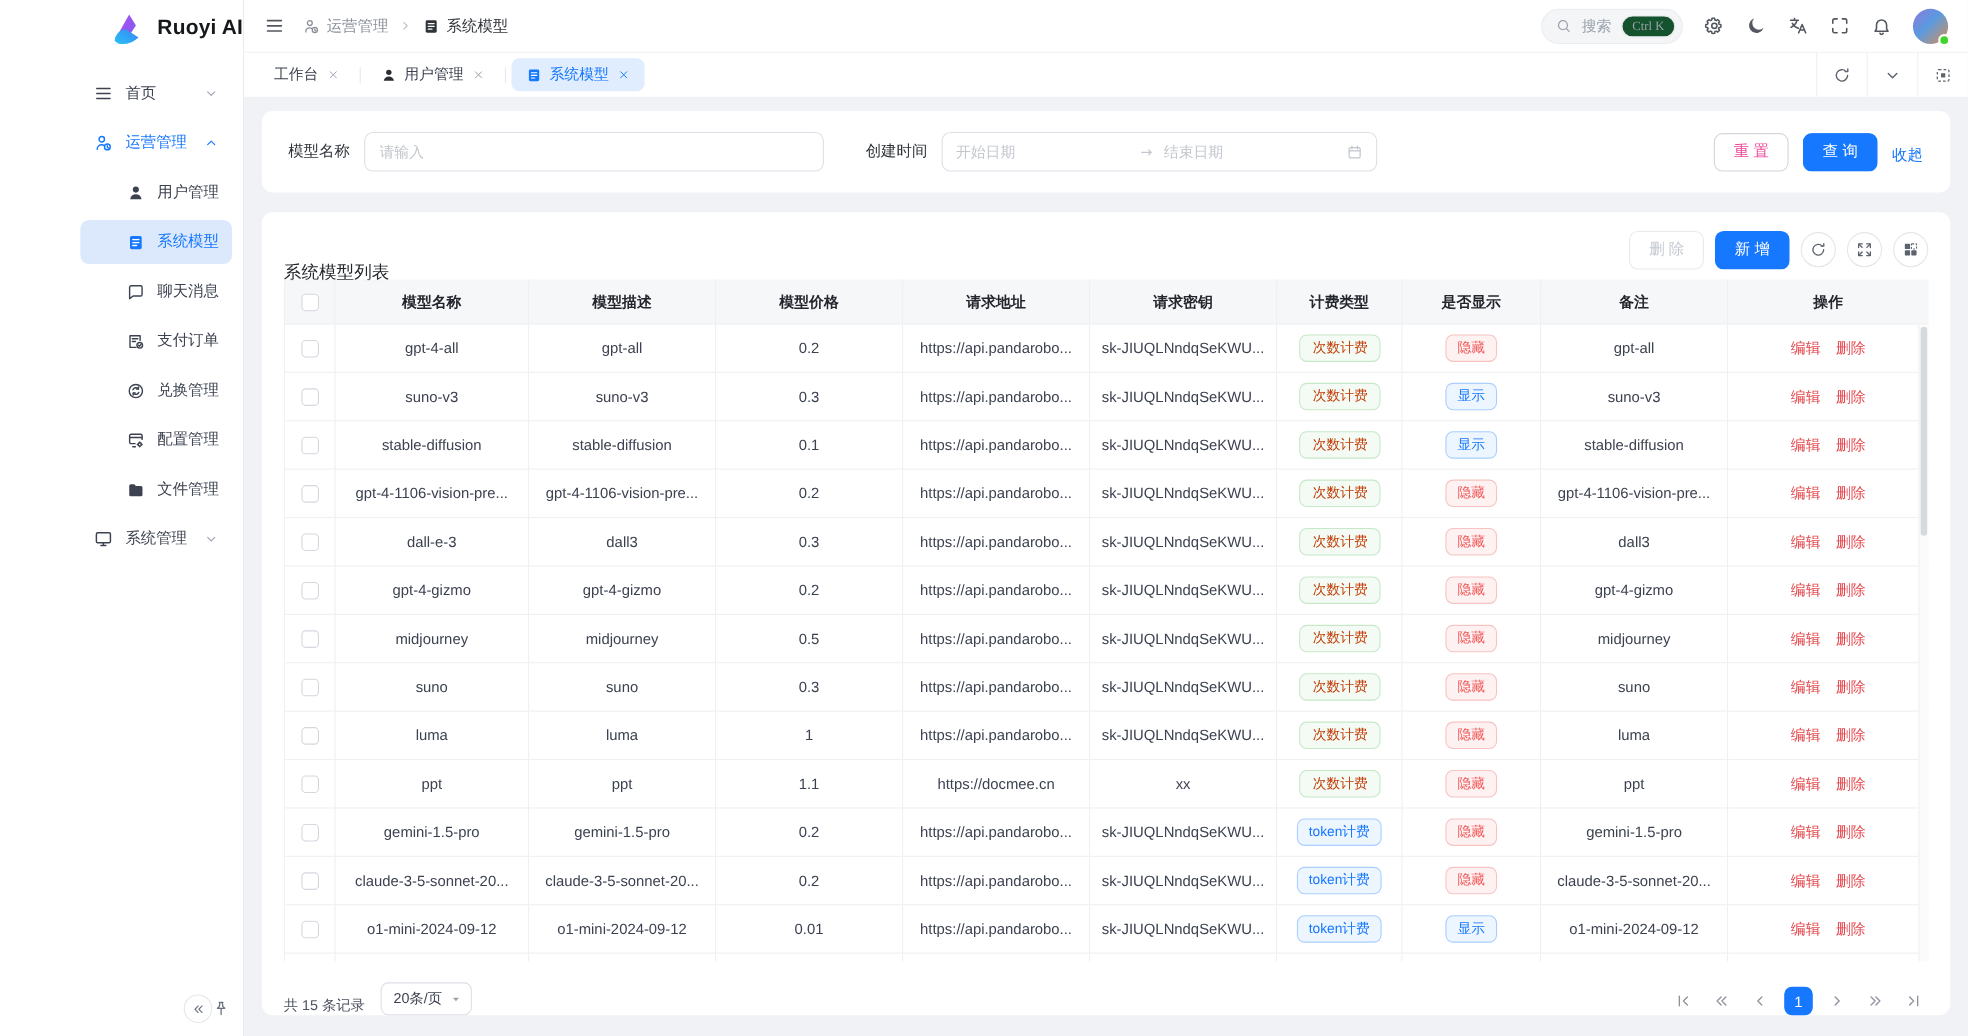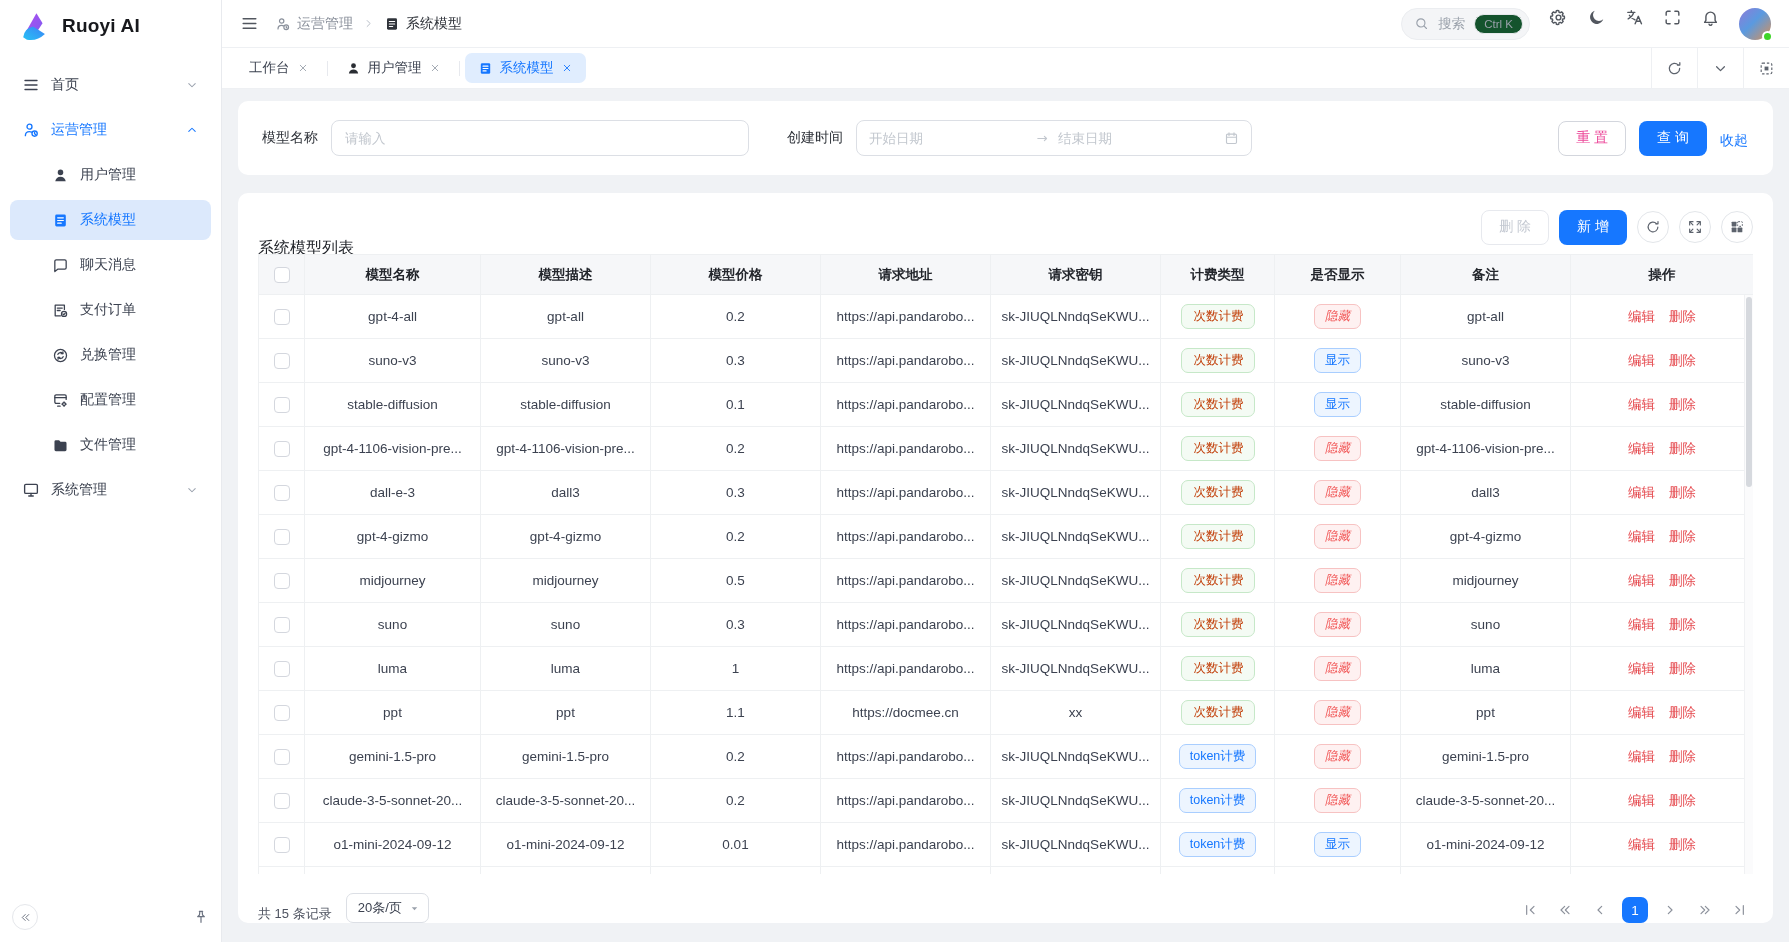--- a/index.html
+++ b/index.html
@@ -3,21 +3,21 @@
 <meta charset="utf-8">
 <style>
   * { box-sizing: border-box; margin: 0; padding: 0; }
   html,body { width:1789px; height:942px; overflow:hidden; }
   body { font-family:"Liberation Sans","DejaVu Sans",sans-serif; background:#f0f2f5; color:#3c4250; }
   svg { display:block; width:100%; height:100%; }
 
   .app { display:flex; width:100%; height:100%; }
 
   
-  .sidebar { width:222px; min-width:222px; background:#fff; border-right:1px solid #e8eaee; display:flex; flex-direction:column; }
+  .sidebar { width:222px; min-width:222px; background:#fff; border-right:1px solid #e8eaee; display:flex; flex-direction:column;align-items:flex-end; }
   .logo { height:52px; display:flex; align-items:center; gap:10px; padding-left:18px; cursor:pointer; }
   .logo-mark { width:34px; height:34px; }
   .logo-text { font-size:19px; font-weight:700; color:#17181c; letter-spacing:.2px; }
   .menu { flex:1; padding-top:8px; overflow:hidden; }
   .menu-item { height:40px; margin:5px 10px; border-radius:8px; display:flex; align-items:center; gap:11px; padding:0 12px; font-size:14px; color:#3c4250; cursor:pointer; }
   .menu-item.sub { padding-left:42px; }
   .mi-icon { width:18px; height:18px; flex:none; }
   .menu-item.sub .mi-icon { width:17px; height:17px; }
   .mi-label { flex:1; white-space:nowrap; }
   .mi-chev { width:14px; height:14px; color:#9ca3af; flex:none; }
@@ -30,21 +30,21 @@
 
   
   .main { flex:1; display:flex; flex-direction:column; min-width:0; }
   .topbar { height:48px; background:#fff; border-bottom:1px solid #eef0f3; display:flex; align-items:center; padding:0 18px; gap:16px; }
   .tb-icon { width:19px; height:19px; color:#52575f; cursor:pointer; flex:none; }
   .breadcrumb { display:flex; align-items:center; gap:9px; font-size:14px; }
   .crumb { display:flex; align-items:center; gap:6px; color:#8a909b; cursor:pointer; }
   .crumb.last { color:#2f333a; }
   .crumb .ci { width:16px; height:16px; }
   .crumb-sep { width:13px; height:13px; color:#b6bcc5; }
-  .topbar-right { margin-left:auto; display:flex; gap:19px; }
+  .topbar-right { margin-left:auto; display:flex; align-items:center; gap:19px;font-family:Liberation Serif, serif; }
   .search-pill { height:32px; background:#f4f5f7; border:1px solid #ebedf0; border-radius:16px; display:flex; align-items:center; gap:9px; padding:0 6px 0 12px; color:#9aa1ab; font-size:13.5px; cursor:pointer; }
   .search-pill .si { width:15px; height:15px; }
   .search-pill .kbd { background:#14532d; border:1px solid #e6e8eb; border-radius:12px; padding:3px 9px; font-size:11.5px; color:#9aa1ab; }
   .avatar-wrap { position:relative; width:32px; height:32px; cursor:pointer; }
   .avatar { width:32px; height:32px; border-radius:50%; background:linear-gradient(135deg,#8f7bd8 0%,#5a9ae0 45%,#d98f56 100%); }
   .status-dot { position:absolute; right:-2px; bottom:-2px; width:11px; height:11px; border-radius:50%; background:#3fd428; border:2px solid #fff; }
 
   
   .tabbar { height:41px; background:#fff; border-bottom:1px solid #eef0f3; display:flex; align-items:stretch; }
   .tabs { flex:1; display:flex; align-items:center; padding-left:14px; }
@@ -88,21 +88,21 @@
 
   .table-wrap { position:relative; height:626px; overflow:hidden; }
   table { border-collapse:collapse; table-layout:fixed; width:1495px; }
   th,td { border:1px solid #eef0f2; }
   thead th { background:#f6f7f9; height:40px; font-size:13.5px; font-weight:700; color:#23262c; text-align:center; }
   td { height:44px; text-align:center; font-size:13.5px; color:#3c4250; padding:0 8px; white-space:nowrap; overflow:hidden; text-overflow:ellipsis; }
   .checkbox { display:inline-block; width:16px; height:16px; border:1.5px solid #d4d7de; border-radius:4px; background:#fff; vertical-align:middle; cursor:pointer; }
   .tag { display:inline-block; padding:3px 10px; border-radius:7px; font-size:12.5px; line-height:1.3; border:1px solid; }
   .tag-green { color:#c2410c; background:#f4fbf4; border-color:#c6e8c8;padding-left:12px; }
   .tag-blue  { color:#1677ff; background:#edf5ff; border-color:#a9ceff; }
-  .tag-red   { color:#f15656; background:#fef1f1; border-color:#f7c2c2;font-style:italic; }
+  .tag-red   { color:#f15656; background:#fef1f1; border-color:#f7c2c2; }
   .ops a { color:#e5484d; font-size:13.5px; margin:0 7px; text-decoration:none; cursor:pointer; }
   .vscroll { position:absolute; top:41px; right:0; bottom:0; width:9px; background:#fbfbfc; border-left:1px solid #f0f1f3; }
   .vthumb { width:6px; margin:2px auto 0; height:190px; background:#d6d9de; border-radius:4px; }
 
   .pagination-row { display:flex; align-items:flex-end; height:50px; }
   .total-text { font-size:13px; color:#4e5360; }
   .page-size { margin-left:14px; height:30px; border:1px solid #dcdfe5; border-radius:7px; display:flex; align-items:center; gap:7px; padding:0 8px 0 11px; font-size:13px; color:#3c4250; cursor:pointer; }
   .page-size .caret { width:11px; height:11px; color:#9aa1ab; }
   .pager { margin-left:auto; display:flex; align-items:center; gap:9px; color:#8d929c; }
   .pg { width:26px; height:26px; display:flex; align-items:center; justify-content:center; cursor:pointer; }

